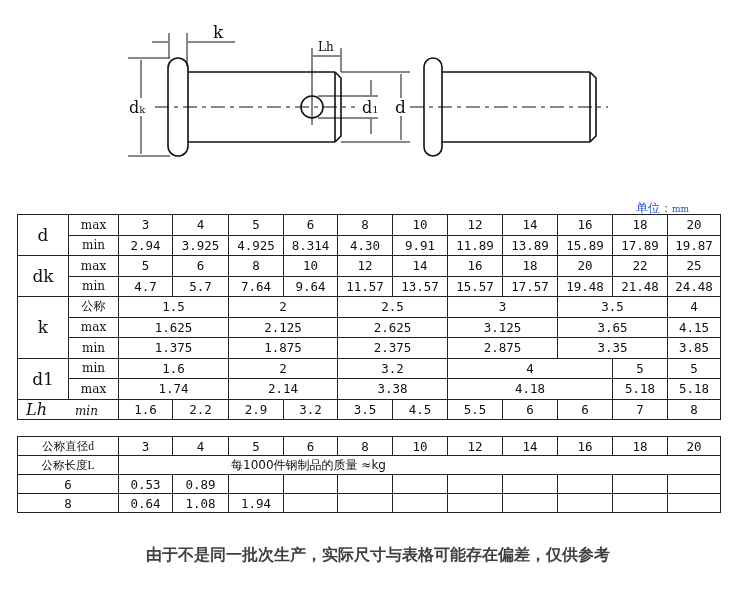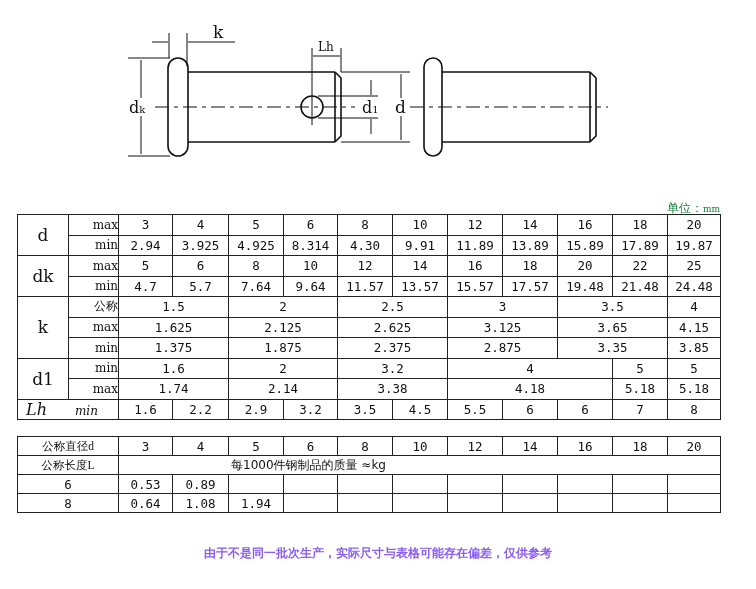--- a/index.html
+++ b/index.html
@@ -1,33 +1,33 @@
 <!DOCTYPE html>
 <html><head>
 <meta charset="utf-8">
 <style>
   html, body { margin:0; padding:0; background:#ffffff; }
   body { width:756px; height:589px; position:relative; overflow:hidden;
          font-family: "DejaVu Serif", "Liberation Serif", serif; color:#111; }
   .drawing { position:absolute; left:0; top:0; width:756px; height:200px; }
-  .unit { position:absolute; left:636px; top:200px; font-size:12px; color:#15803d;margin-left:31px; }
+  .unit { position:absolute; left:636px; top:200px; font-size:12px; color:#1d4ed8; }
   .unit .mm { font-size:9px; }
   table { border-collapse:collapse; position:absolute; table-layout:fixed; }
   td { border:1.5px solid #222; text-align:center; padding:0; font-size:12.5px;
        font-family: "DejaVu Sans Mono", "Liberation Mono", monospace; white-space:nowrap; overflow:hidden; }
   .spec td { height:19.5px; }
   .spec td.big { font-family:"DejaVu Serif","Liberation Serif",serif; font-size:17px; }
-  .spec td.sub { font-family:"DejaVu Serif","Liberation Serif",serif; font-size:12px;text-align:right; }
+  .spec td.sub { font-family:"DejaVu Serif","Liberation Serif",serif; font-size:12px; }
   .spec td.lh-label { text-align:left; padding-left:8px; font-family:"DejaVu Serif","Liberation Serif",serif; font-size:16px;font-style:italic; }
   .spec td.lh-label span.min { font-size:12px; margin-left:28px; }
   .mass td { height:18px; }
   .mass td.lbl { font-family:Liberation Serif, serif; font-size:11.5px; }
   .mass td.title { text-align:left; padding-left:112px; font-family:"DejaVu Sans","Liberation Sans",sans-serif; font-size:12px; }
   .note { position:absolute; top:545px; left:0; width:756px; text-align:center;
-          color:#8b5cf6; font-weight:bold; font-size:12px;
+          color:#404040; font-weight:bold; font-size:16px;
           font-family:"DejaVu Sans","Liberation Sans",sans-serif; }
 </style>
 </head>
 <body>
 
 <svg class="drawing" viewBox="0 0 756 200">
   <g stroke="#111" stroke-width="1.6" fill="none">
 
     <rect x="168" y="58" width="20" height="98" rx="10" ry="10"></rect>
 

